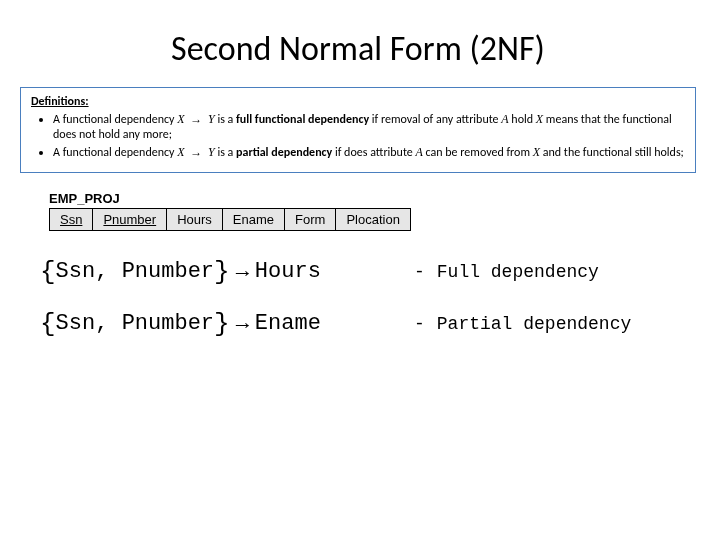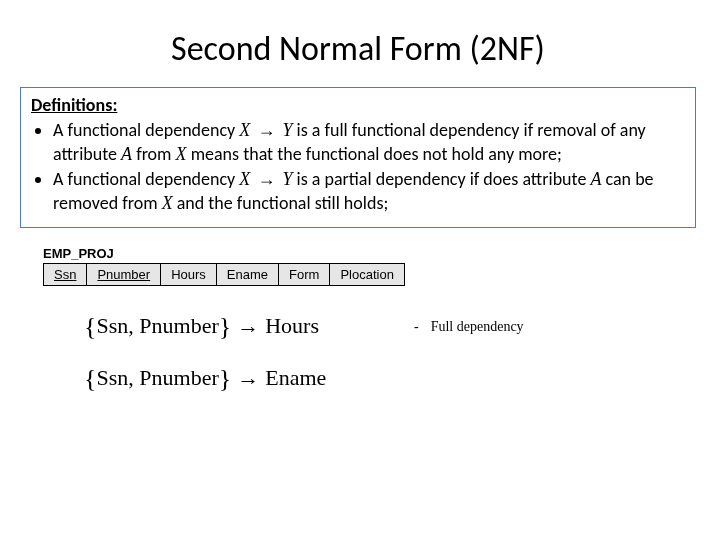--- a/index.html
+++ b/index.html
@@ -21,41 +21,41 @@
   h1.title {
     font-size: 34px;
     font-weight: 400;
     text-align: center;
     margin: 8px 0 18px 0;
     font-family: Calibri, Arial, sans-serif;
   }
   .defbox {
     border: 1.5px solid #4a7fbf;
     padding: 6px 10px 10px 10px;
-    font-size: 18px;
+    font-size: 12px;
     line-height: 1.3;
     margin: 0 -20px 12px -20px;
   }
   .defbox .heading {
     font-weight: 700;
     text-decoration: underline;
   }
   .defbox ul {
     margin: 2px 0 0 0;
     padding-left: 22px;
   }
   .defbox li {
     margin-bottom: 2px;
   }
   .mathvar { font-style: italic; font-family: "Cambria Math", serif; }
   .arrow { font-family: "Cambria Math", serif; padding: 0 3px; }
-  .bold { font-weight: 400; }
+  .bold { font-weight: 700; }
 
   .relation {
-    margin: 18px 0 0 3px;
+    margin: 18px 0 0 9px;
   }
   .relname {
     font-family: Arial, sans-serif;
     font-size: 13px;
     font-weight: 700;
     margin-bottom: 2px;
   }
   table.schema {
     border-collapse: collapse;
     font-family: Arial, sans-serif;
@@ -71,47 +71,47 @@
 
   .deps {
     margin-top: 26px;
   }
   .dep-row {
     display: flex;
     align-items: center;
     margin-bottom: 22px;
   }
   .dep-formula {
-    font-family: Liberation Serif, serif;
+    font-family: Liberation Mono, monospace;
     font-size: 22px;
     width: 330px;
-    margin-left: 44px;
   }
   .dep-formula .brace { font-size: 26px; vertical-align: -2px; }
   .dep-formula .big-arrow { font-size: 22px; padding: 0 6px; }
   .dep-label {
-    font-size: 14px;
-    font-family: Liberation Serif, serif;
+    font-size: 18px;
+    font-family: Liberation Mono, monospace;
+    margin-left: 44px;
   }
   .dep-label .dash { margin-right: 12px; }
 </style>
 </head>
 <body>
 
 <div class="slide">
 
   <h1 class="title">Second Normal Form (2NF)</h1>
 
   <div class="defbox">
     <span class="heading">Definitions:</span>
     <ul>
       <li>
         <span>A functional dependency </span><span class="mathvar">X</span>
         <span class="arrow">→</span>
-        <span class="mathvar">Y</span><span> is a </span><span class="bold">full functional dependency</span><span> if removal of any attribute </span><span class="mathvar">A</span><span> from </span><span class="mathvar">X</span><span> means that the functional does not hold any more;</span>
+        <span class="mathvar">Y</span><span> is a </span><span class="bold">full functional dependency</span><span> if removal of any attribute </span><span class="mathvar">A</span><span> hold </span><span class="mathvar">X</span><span> means that the functional does not hold any more;</span>
       </li>
       <li>
         <span>A functional dependency </span><span class="mathvar">X</span>
         <span class="arrow">→</span>
         <span class="mathvar">Y</span><span> is a </span><span class="bold">partial dependency</span><span> if does attribute </span><span class="mathvar">A</span><span> can be removed from </span><span class="mathvar">X</span><span> and the functional still holds;</span>
       </li>
     </ul>
   </div>
 
   <div class="relation">
@@ -136,16 +136,19 @@
         <span class="brace">{</span><span>Ssn</span><span>, </span><span>Pnumber</span><span class="brace">}</span><span class="big-arrow">→</span><span>Hours</span>
       </div>
       <div class="dep-label">
         <span class="dash">-</span><span>Full dependency</span>
       </div>
     </div>
     <div class="dep-row">
       <div class="dep-formula">
         <span class="brace">{</span><span>Ssn</span><span>, </span><span>Pnumber</span><span class="brace">}</span><span class="big-arrow">→</span><span>Ename</span>
       </div>
+      <div class="dep-label">
+        <span class="dash">-</span><span>Partial dependency</span>
+      </div>
     </div>
   </div>
 
 </div>
 
 </body></html>

